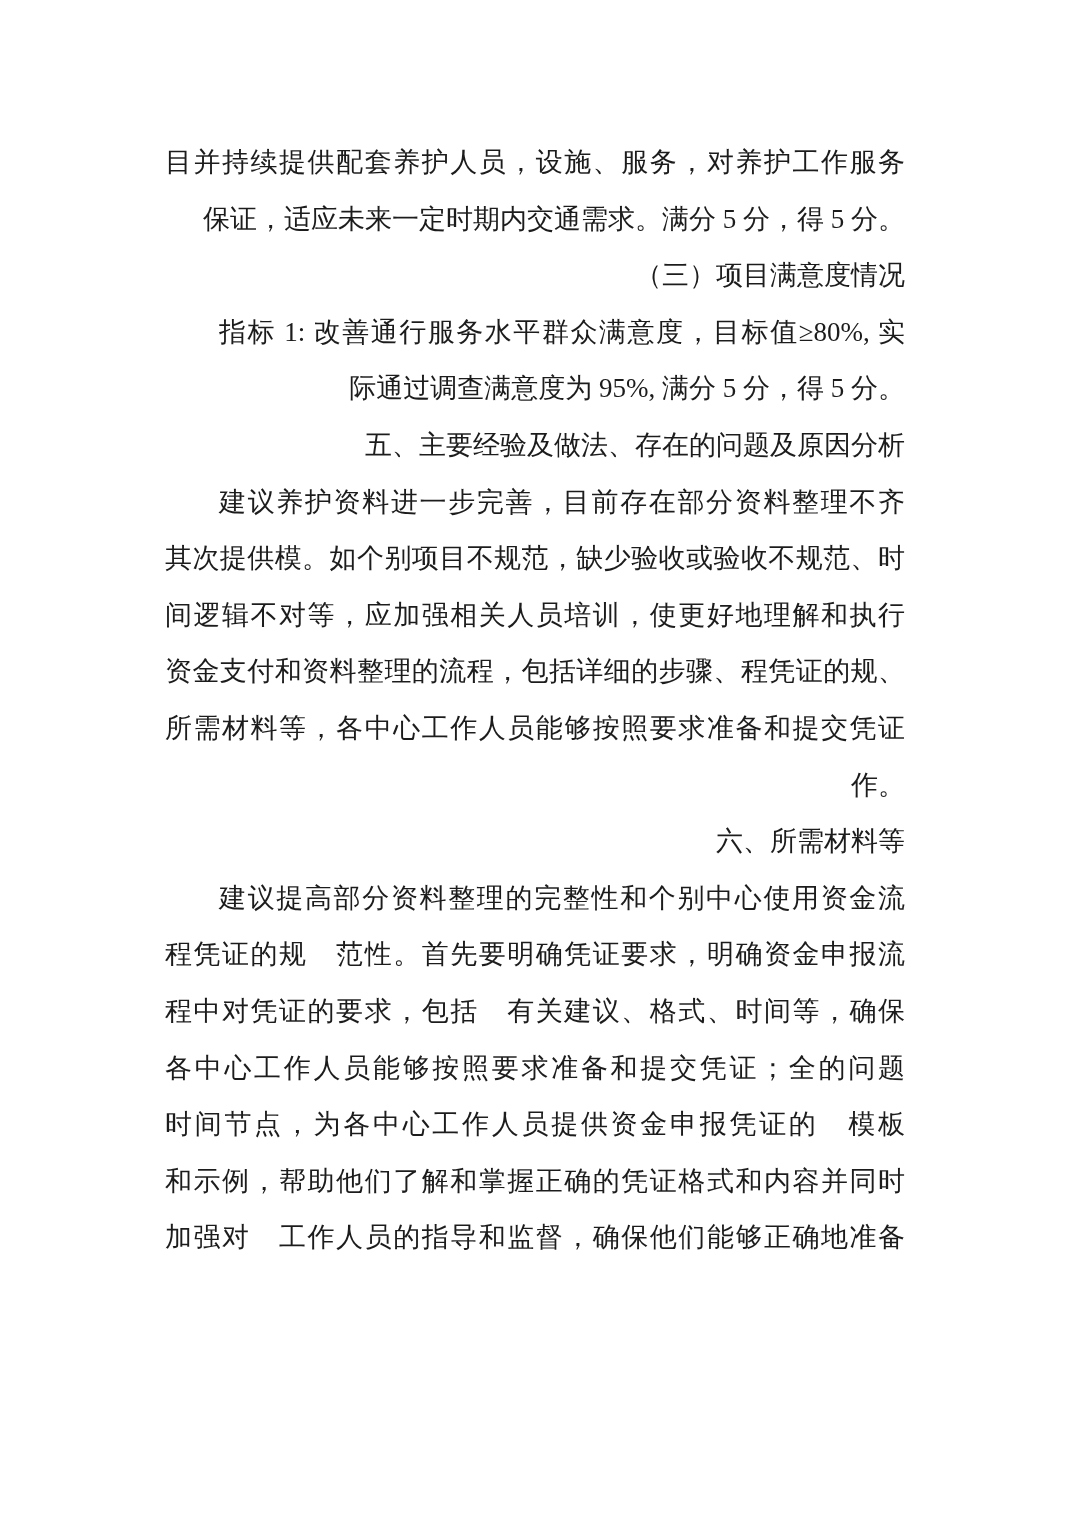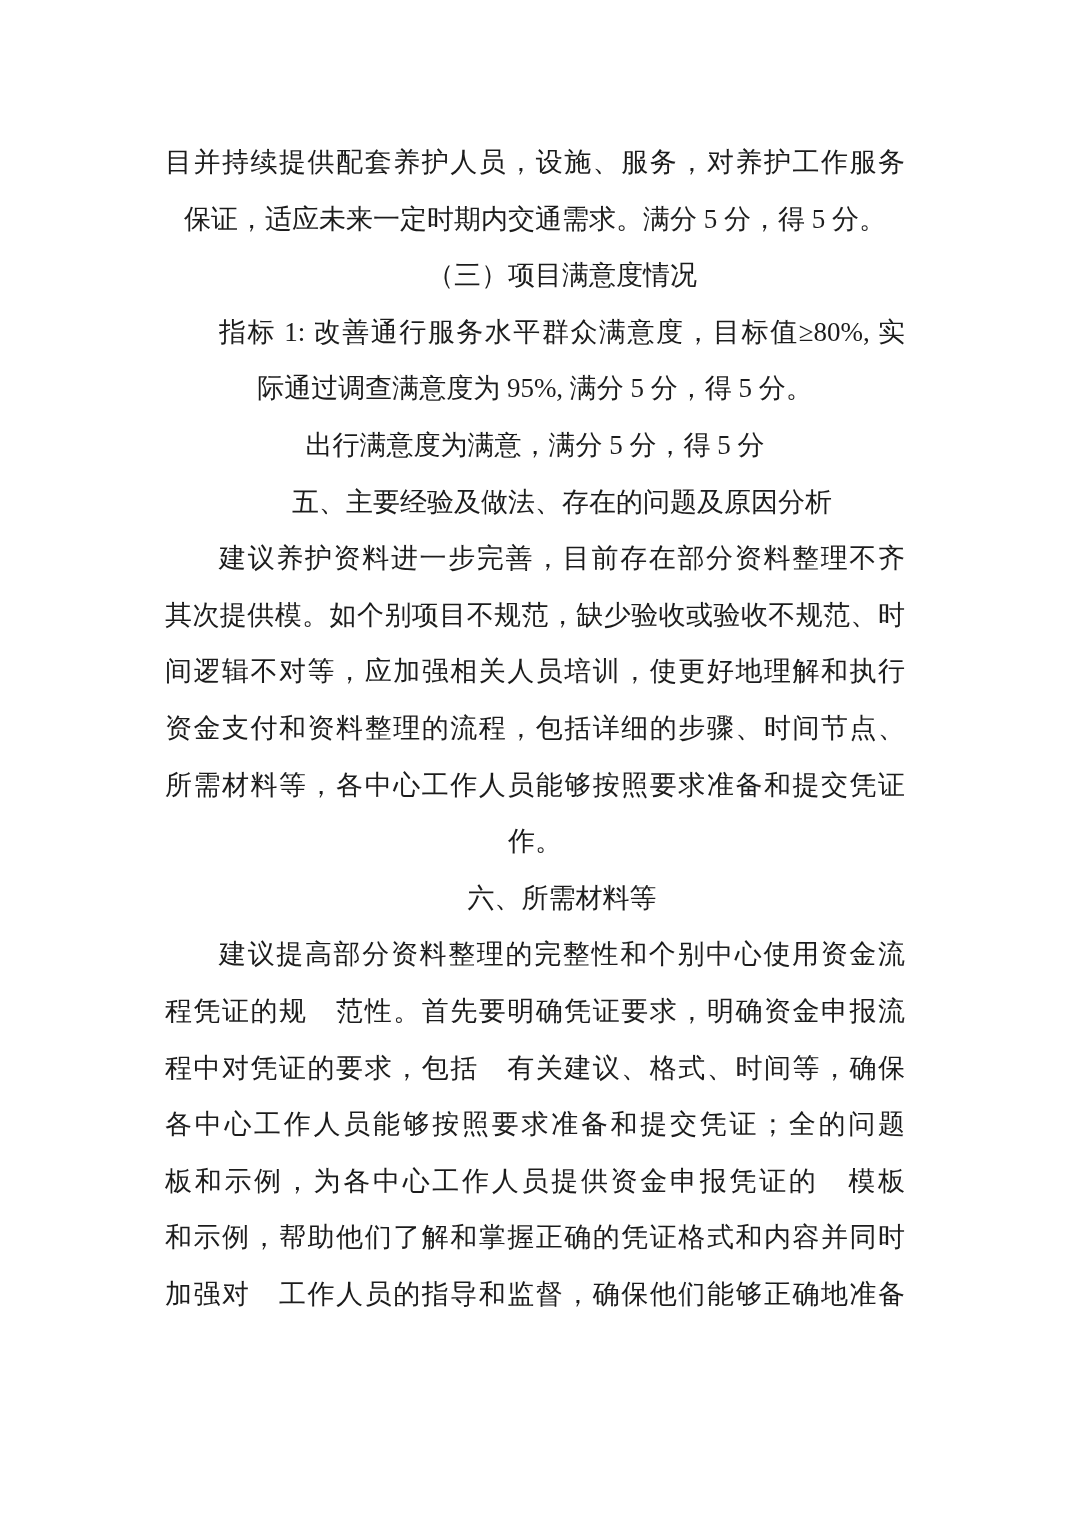--- a/index.html
+++ b/index.html
@@ -18,21 +18,21 @@
   }
   .doc-body {
     position: absolute;
     left: 165px;
     top: 134px;
     width: 740px;
     font-size: 27px;
     line-height: 56.6px;
   }
   .line {
-    text-align: center;
+    text-align: right;
     white-space: pre-wrap;
   }
   .line.stretch {
     text-align: justify;
     text-align-last: justify;
   }
   .line.indent {
     text-indent: 54px;
   }
   .page-footer {
@@ -64,47 +64,46 @@
 
       <div class="line">保证，适应未来一定时期内交通需求。满分 5 分，得 5 分。</div>
 
       <div class="line indent">（三）项目满意度情况</div>
 
       <div class="line indent stretch">指标 1: 改善通行服务水平群众满意度，目标值≥80%, 实</div>
 
       <div class="line">际通过调查满意度为 95%, 满分 5 分，得 5 分。</div>
 
 
-      <div class="line">出行满意度为满意，满分 5 分，得 5 分</div>
 
       <div class="line indent">五、主要经验及做法、存在的问题及原因分析</div>
 
       <div class="line indent stretch">建议养护资料进一步完善，目前存在部分资料整理不齐</div>
 
       <div class="line stretch">其次提供模。如个别项目不规范，缺少验收或验收不规范、时</div>
 
       <div class="line stretch">间逻辑不对等，应加强相关人员培训，使更好地理解和执行</div>
 
-      <div class="line stretch">资金支付和资料整理的流程，包括详细的步骤、时间节点、</div>
+      <div class="line stretch">资金支付和资料整理的流程，包括详细的步骤、程凭证的规、</div>
 
       <div class="line stretch">所需材料等，各中心工作人员能够按照要求准备和提交凭证</div>
 
       <div class="line">作。</div>
 
       <div class="line indent">六、所需材料等</div>
 
       <div class="line indent stretch">建议提高部分资料整理的完整性和个别中心使用资金流</div>
 
       <div class="line stretch">程凭证的规　范性。首先要明确凭证要求，明确资金申报流</div>
 
       <div class="line stretch">程中对凭证的要求，包括　有关建议、格式、时间等，确保</div>
 
       <div class="line stretch">各中心工作人员能够按照要求准备和提交凭证；全的问题</div>
 
-      <div class="line stretch">板和示例，为各中心工作人员提供资金申报凭证的　模板</div>
+      <div class="line stretch">时间节点，为各中心工作人员提供资金申报凭证的　模板</div>
 
       <div class="line stretch">和示例，帮助他们了解和掌握正确的凭证格式和内容并同时</div>
 
       <div class="line stretch">加强对　工作人员的指导和监督，确保他们能够正确地准备</div>
     </div>
 
   <div class="page-footer">
     <span class="footer-dash">—</span><span class="footer-num">45</span><span class="footer-dash">—</span>
   </div>
 

